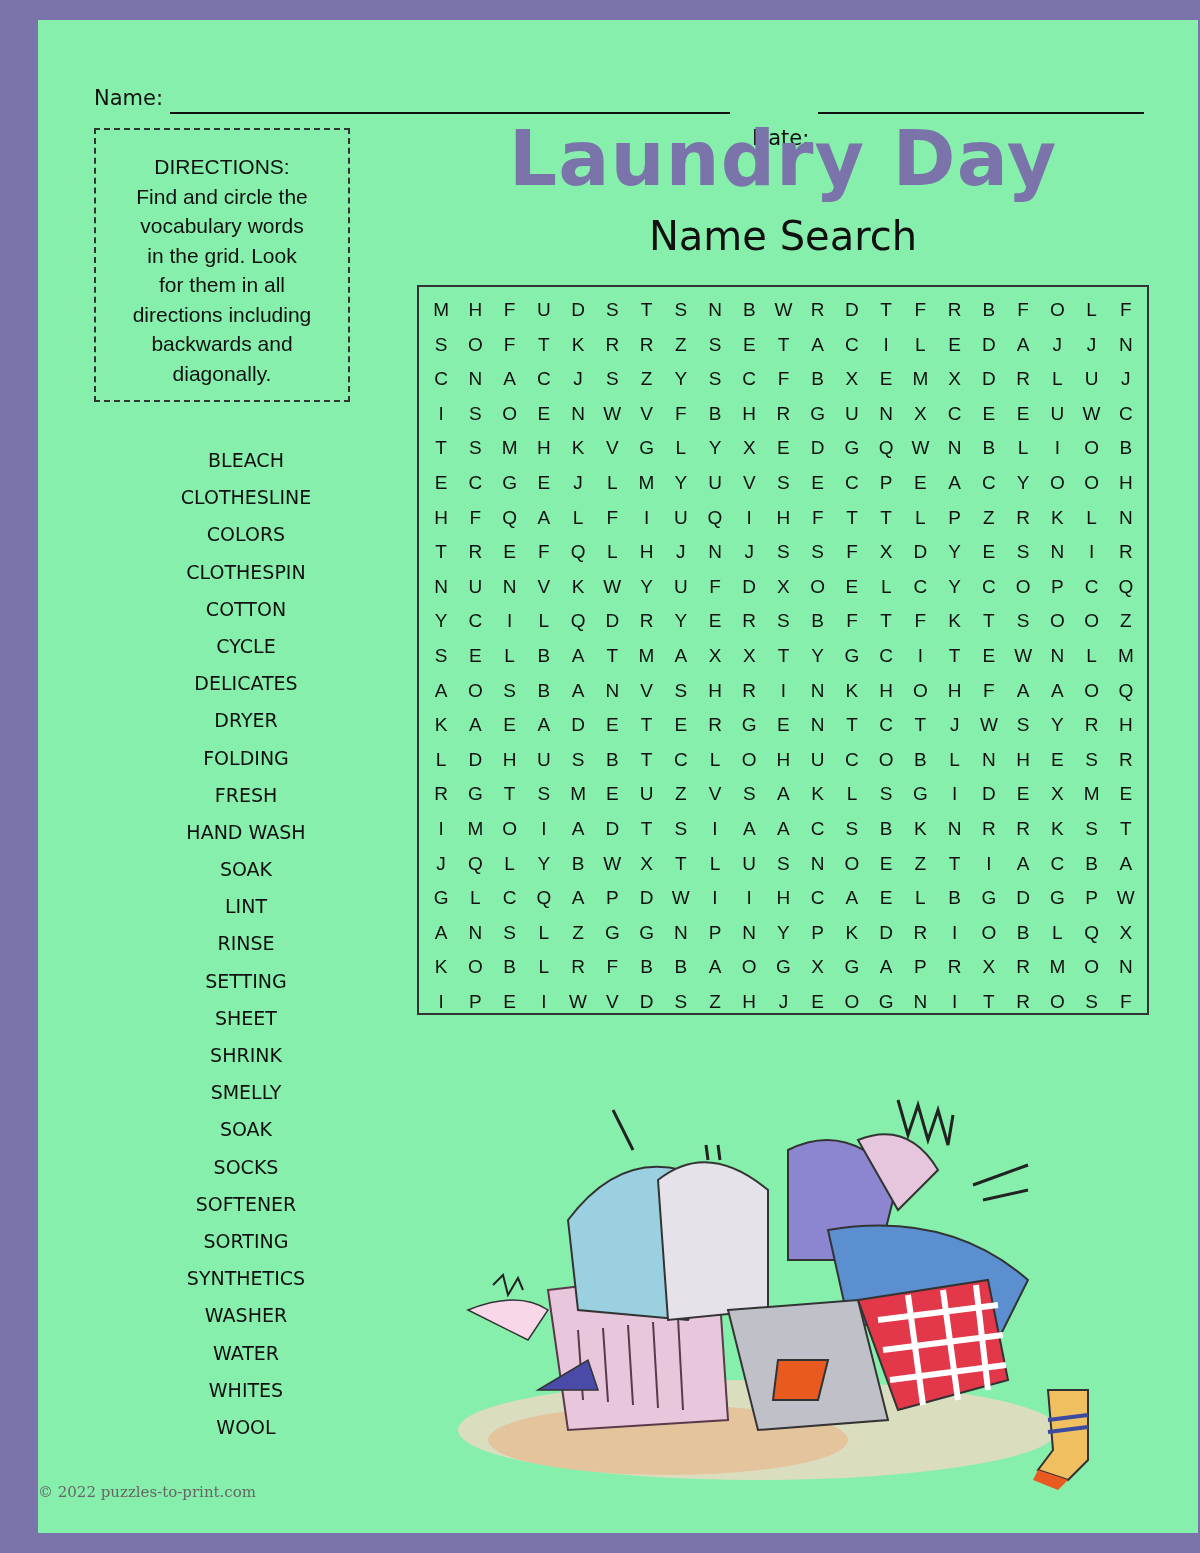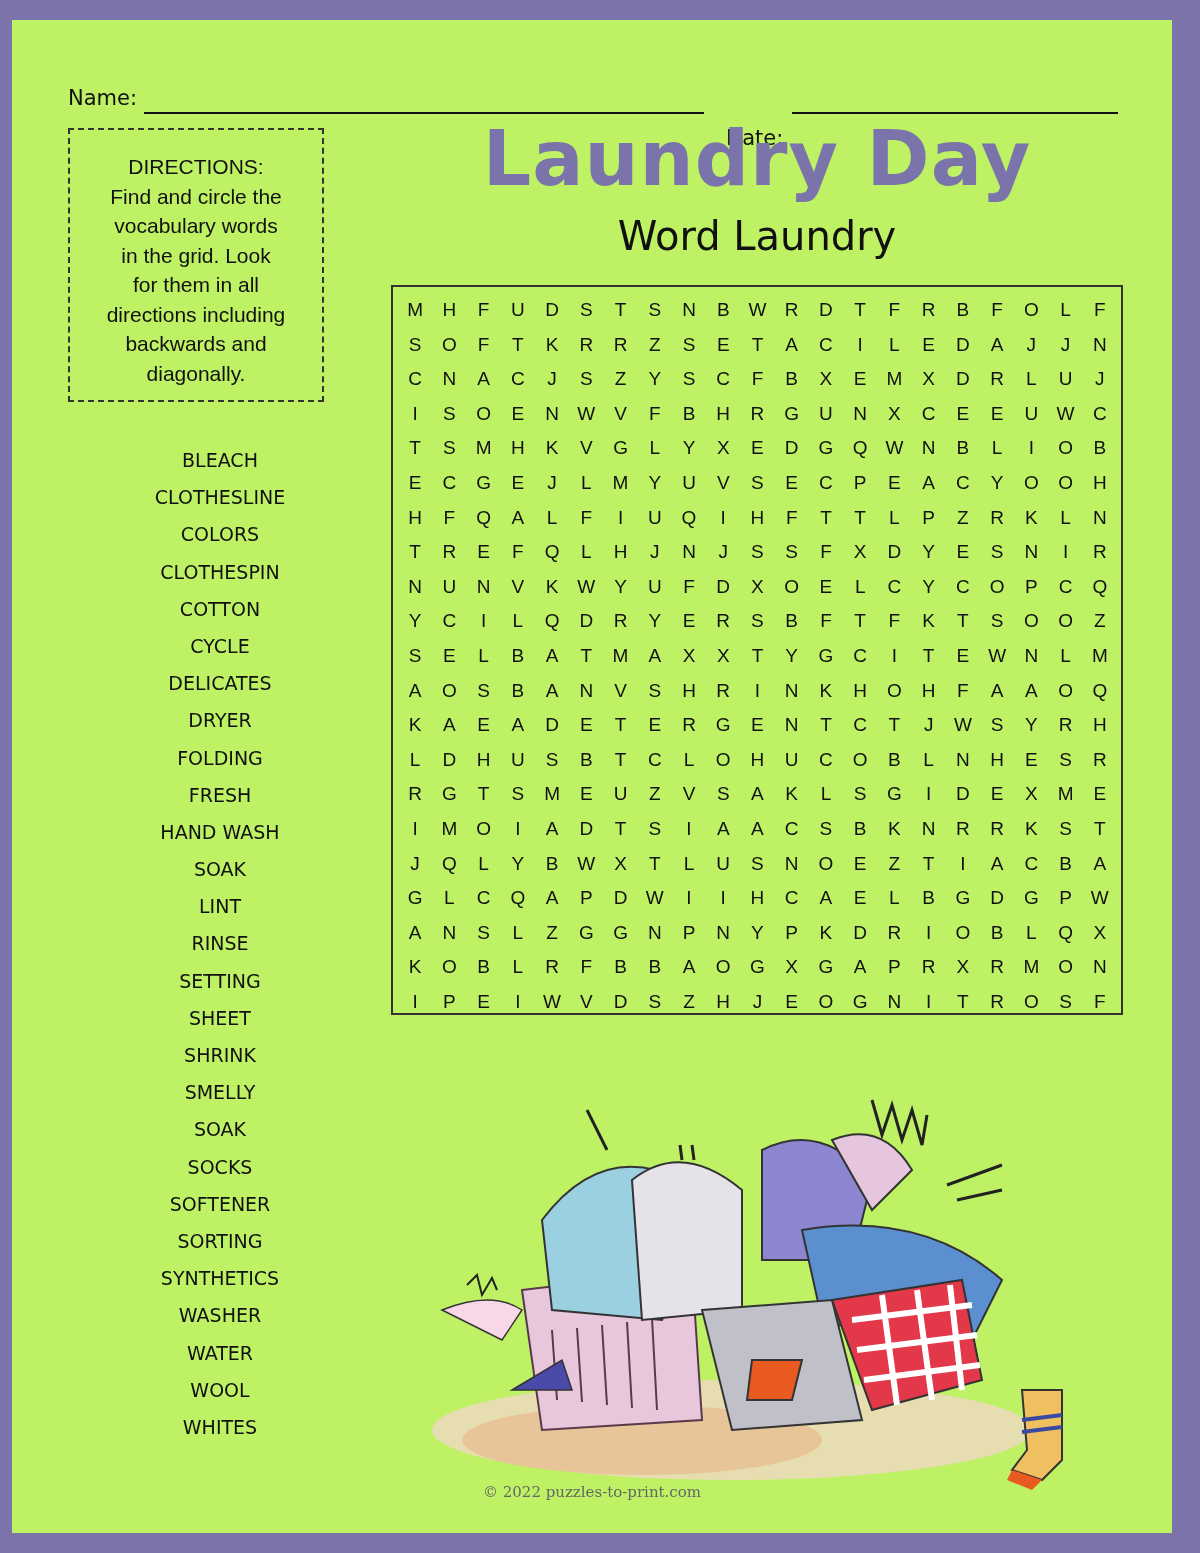--- a/index.html
+++ b/index.html
@@ -5,23 +5,23 @@
     html, body { margin: 0; padding: 0; }
     body {
       width: 1200px; height: 1553px;
       background: #7b74ab;
       position: relative;
       overflow: hidden;
       font-family: "DejaVu Sans", sans-serif;
     }
     .page {
       position: absolute;
-      left: 12px; top: 20px;
+      left: 38px; top: 20px;
       width: 1160px; height: 1513px;
-      background: #bef264;
+      background: #86efac;
     }
     .name-row {
       position: absolute; left: 56px; top: 66px;
       width: 1050px; height: 30px;
       font-family: "DejaVu Sans", sans-serif;
       font-size: 21px; color: #111;
     }
     .name-label { position: absolute; left: 0; top: 0; }
     .name-line { position: absolute; left: 76px; top: 26px; width: 560px; border-bottom: 2px solid #111; }
     .date-label { position: absolute; left: 658px; top: 0; margin-top: 40px; }
@@ -82,21 +82,21 @@
       font-size: 19px; color: #111;
       line-height: 34px;
     }
 
     .illustration {
       position: absolute; left: 390px; top: 1040px;
       width: 740px; height: 450px;
     }
     .footer {
       position: absolute; left: 0; top: 1463px;
-      width: 1160px; text-align: center;
+      width: 1160px; 
       font-family: "DejaVu Serif", serif;
       font-size: 15px; color: #666;
     }
   </style>
 </head>
 <body>
 
 <div class="page">
 
   <div class="name-row">
@@ -136,26 +136,26 @@
       <li>SHEET</li>
       <li>SHRINK</li>
       <li>SMELLY</li>
       <li>SOAK</li>
       <li>SOCKS</li>
       <li>SOFTENER</li>
       <li>SORTING</li>
       <li>SYNTHETICS</li>
       <li>WASHER</li>
       <li>WATER</li>
+      <li>WHITES</li>
       <li>WOOL</li>
-      <li>WHITES</li>
     </ul>
 
   <div class="title">Laundry Day</div>
-  <div class="subtitle">Word Laundry</div>
+  <div class="subtitle">Name Search</div>
 
   <div class="grid" id="grid">
       <div class="grid-row">
         <span class="grid-cell">M</span>
         <span class="grid-cell">H</span>
         <span class="grid-cell">F</span>
         <span class="grid-cell">U</span>
         <span class="grid-cell">D</span>
         <span class="grid-cell">S</span>
         <span class="grid-cell">T</span>

